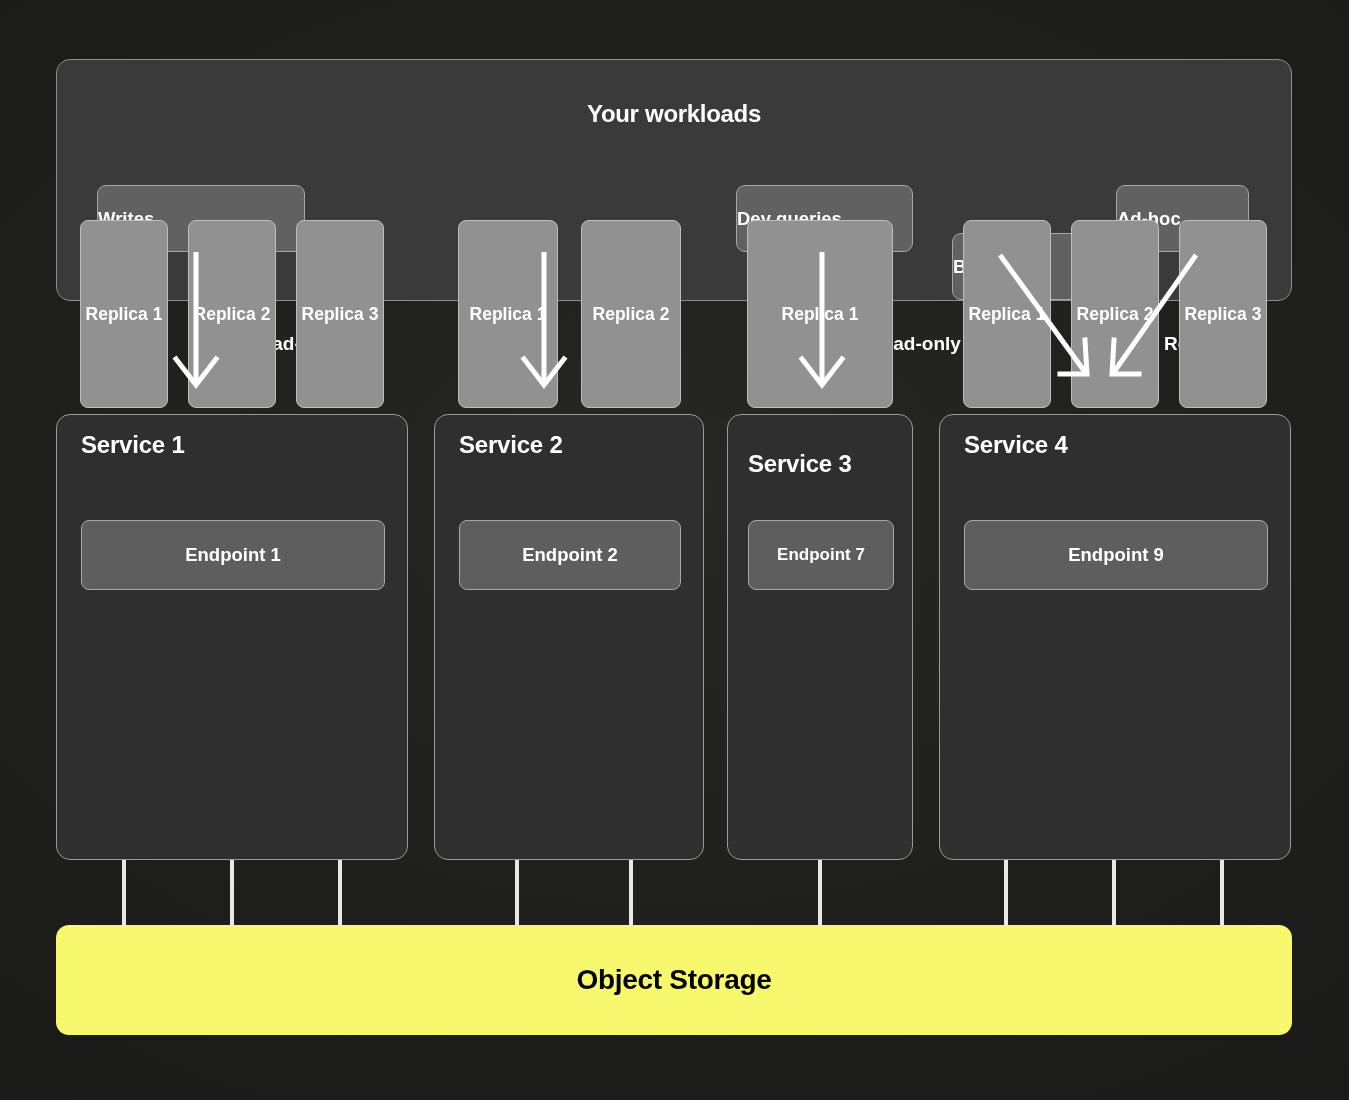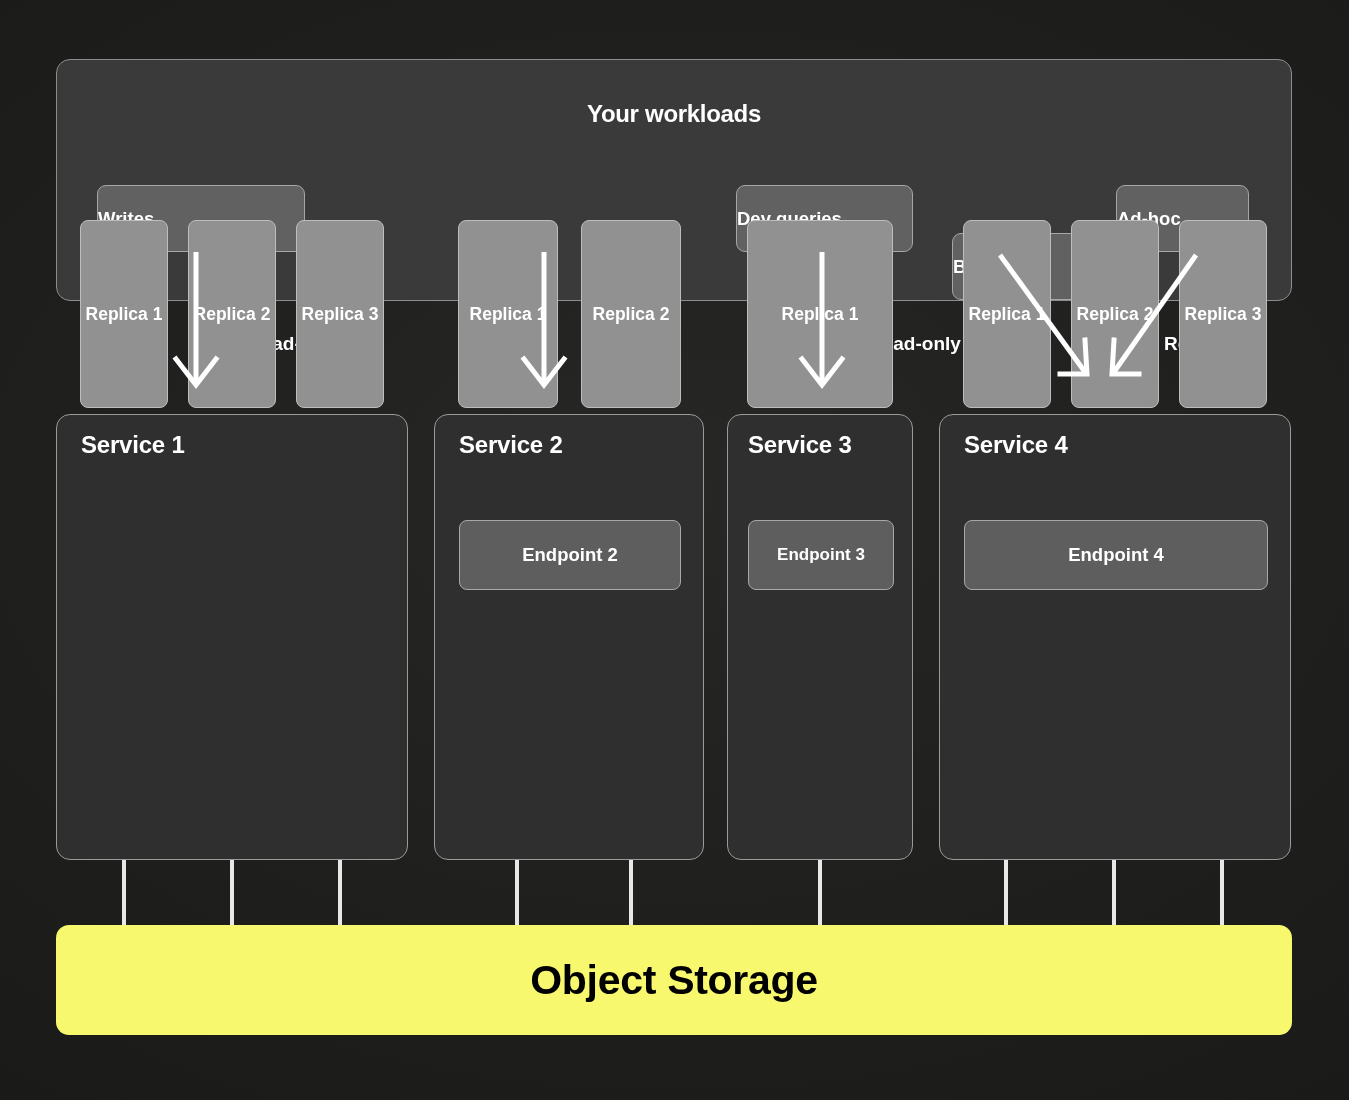--- a/index.html
+++ b/index.html
@@ -112,21 +112,21 @@
   #object-storage {
     position: absolute;
     left: 56px; top: 925px;
     width: 1236px; height: 110px;
     background: #f8f86e;
     border-radius: 13px;
     display: flex;
     align-items: center;
     justify-content: center;
     color: #000000;
-    font-size: 41px;
+    font-size: 28px;
     font-weight: bold;
     letter-spacing: -0.3px;
   }
 
   #overlay-svg {
     position: absolute;
     left: 0; top: 0;
     width: 1349px; height: 1100px;
     pointer-events: none;
   }
@@ -153,20 +153,23 @@
       <span>Ad-hoc</span>
     </div>
 
   <div class="edge-label" style="left:248px; top:333px;">Read-write</div>
   <div class="edge-label" style="left:585px; top:333px;">Read-only</div>
   <div class="edge-label" style="left:869px; top:333px;">Read-only</div>
   <div class="edge-label" style="left:1164px; top:333px;">Read-only</div>
 
   <div class="service" style="left:56px; top:414px; width:352px; height:446px;">
     <div class="service-title">Service 1</div>
+    <div class="endpoint" style="width:304px;">
+      <span>Endpoint 1</span>
+    </div>
   </div>
   <div class="replica" style="left:80px;  width:88px;">
       <span>Replica 1</span>
     </div>
   <div class="replica" style="left:188px; width:88px;">
       <span>Replica 2</span>
     </div>
   <div class="replica" style="left:296px; width:88px;">
       <span>Replica 3</span>
     </div>
@@ -178,33 +181,33 @@
     </div>
   </div>
   <div class="replica" style="left:458px; width:100px;">
       <span>Replica 1</span>
     </div>
   <div class="replica" style="left:581px; width:100px;">
       <span>Replica 2</span>
     </div>
 
   <div class="service" style="left:727px; top:414px; width:186px; height:446px;">
-    <div class="service-title" style="left:20px;">Service 3</div>
+    <div class="service-title" style="left:20px;margin-top:19px;">Service 3</div>
     <div class="endpoint" style="left:20px; width:146px;">
-      <span style="font-size:17px;">Endpoint 3</span>
+      <span style="font-size:17px;">Endpoint 7</span>
     </div>
   </div>
   <div class="replica" style="left:747px; width:146px;">
       <span>Replica 1</span>
     </div>
 
   <div class="service" style="left:939px; top:414px; width:352px; height:446px;">
     <div class="service-title">Service 4</div>
     <div class="endpoint" style="width:304px;">
-      <span>Endpoint 4</span>
+      <span>Endpoint 9</span>
     </div>
   </div>
   <div class="replica" style="left:963px;  width:88px;">
       <span>Replica 1</span>
     </div>
   <div class="replica" style="left:1071px; width:88px;">
       <span>Replica 2</span>
     </div>
   <div class="replica" style="left:1179px; width:88px;">
       <span>Replica 3</span>

